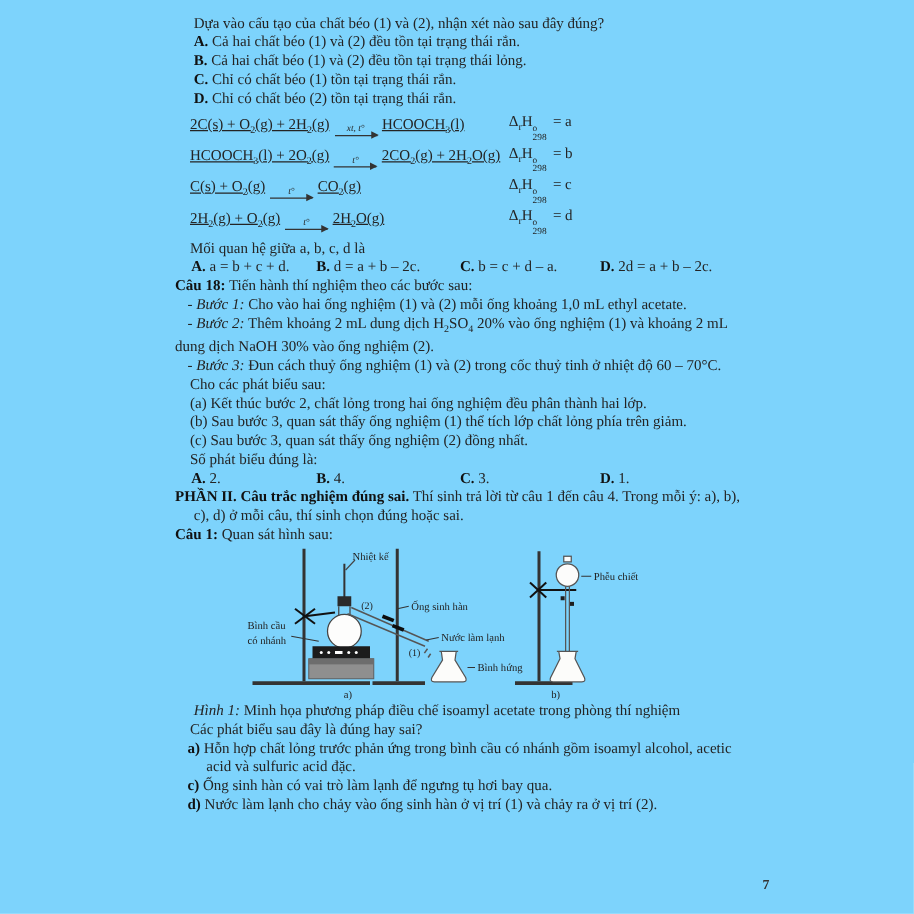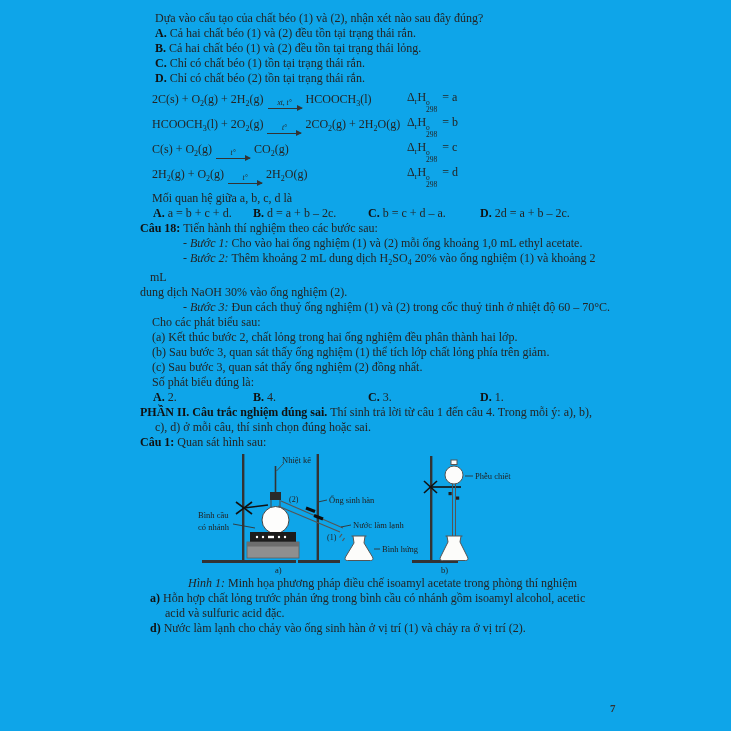--- a/index.html
+++ b/index.html
@@ -4,38 +4,38 @@
 <style>
   * { margin:0; padding:0; box-sizing:border-box; }
   html,body { width:731px; height:731px; }
   body {
     background:#ffffff;
     font-family:"Liberation Serif","DejaVu Serif",serif;
     color:#242424;
     position:relative;
     overflow:hidden;
   }
-  .page { position:absolute; inset:0; background:#0ea5e9; }
+  .page { position:absolute; inset:0; background:#7dd3fc; }
   .content {
     position:absolute; left:140px; top:11px; width:474px;
     font-size:12px; line-height:15px;
   }
   p { margin:0; }
   .ind10 { padding-left:10px; }
   .ind12 { padding-left:12px; }
   .ind15 { padding-left:15px; }
   .ind25 { padding-left:25px; }
   .bold { font-weight:bold; color:#111; }
-  .it { font-style:italic;margin-left:33px; }
+  .it { font-style:italic; }
   
   .options-grid { display:grid; grid-template-columns:100px 115px 112px auto; padding-left:13px; }
   
   .eq-block { padding:3px 0 2px 12px; }
   .eq-row { display:grid; grid-template-columns:255px auto; height:25px; align-items:center; }
-  .eq-left { white-space:nowrap; }
+  .eq-left { white-space:nowrap;text-decoration:underline; }
   sub { font-size:8px; }
   .arr { display:inline-flex; flex-direction:column; align-items:center; vertical-align:-2px; margin:0 4px; }
   .arr .cond { font-size:7.5px; font-style:italic; line-height:7px; letter-spacing:0;text-align:center; }
   .arr .shaft { width:34px; height:1px; background:#333; position:relative; margin:2px 0 1px; }
   .arr .shaft::after {
     content:""; position:absolute; right:-1px; top:-3px; width:0; height:0;
     border-top:3px solid transparent; border-bottom:3px solid transparent; border-left:6px solid #333;
   }
   .stk { display:inline-flex; flex-direction:column; align-items:flex-start;
          font-size:7.5px; line-height:6.5px; vertical-align:-4px; margin:0 2px 0 0; }
@@ -217,19 +217,21 @@
         </g>
         <g>
           <line x1="275" y1="26" x2="283" y2="26" stroke="#333" stroke-width="0.9"></line>
           <text x="285" y="29">Phễu chiết</text>
           <text x="251" y="123">b)</text>
         </g>
       </svg>
     </div>
 
     <p class="ind15"><span class="it">Hình 1:</span> <span>Minh họa phương pháp điều chế isoamyl acetate trong phòng thí nghiệm</span></p>
+    <p class="ind12">Các phát biểu sau đây là đúng hay sai?</p>
     <p class="ind10"><span class="bold">a)</span> <span>Hỗn hợp chất lỏng trước phản ứng trong bình cầu có nhánh gồm isoamyl alcohol, acetic</span></p>
     <p class="ind25">acid và sulfuric acid đặc.</p>
+    <p class="ind10"><span class="bold">c)</span> <span>Ống sinh hàn có vai trò làm lạnh để ngưng tụ hơi bay qua.</span></p>
     <p class="ind10"><span class="bold">d)</span> <span>Nước làm lạnh cho chảy vào ống sinh hàn ở vị trí (1) và chảy ra ở vị trí (2).</span></p>
   </div>
 
   <div class="pagenum">7</div>
 </div>
 
 </body></html>

